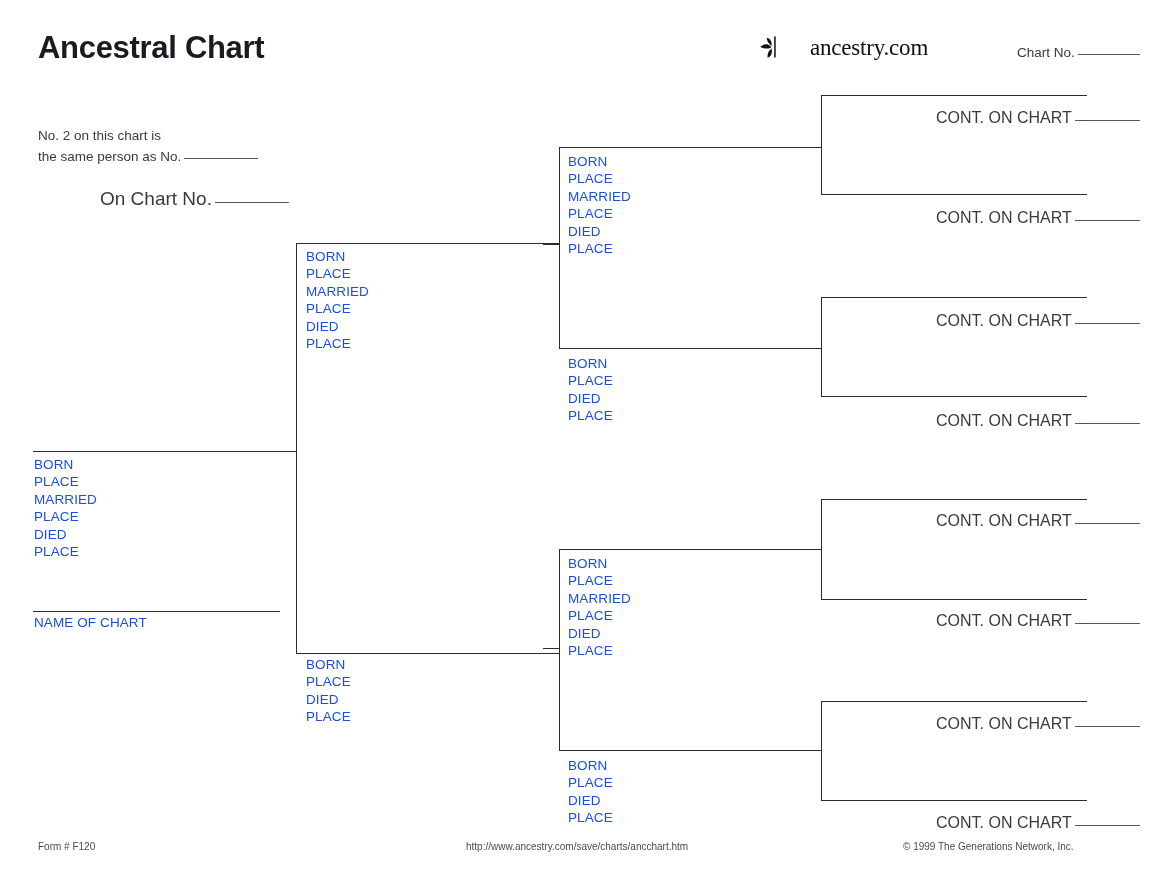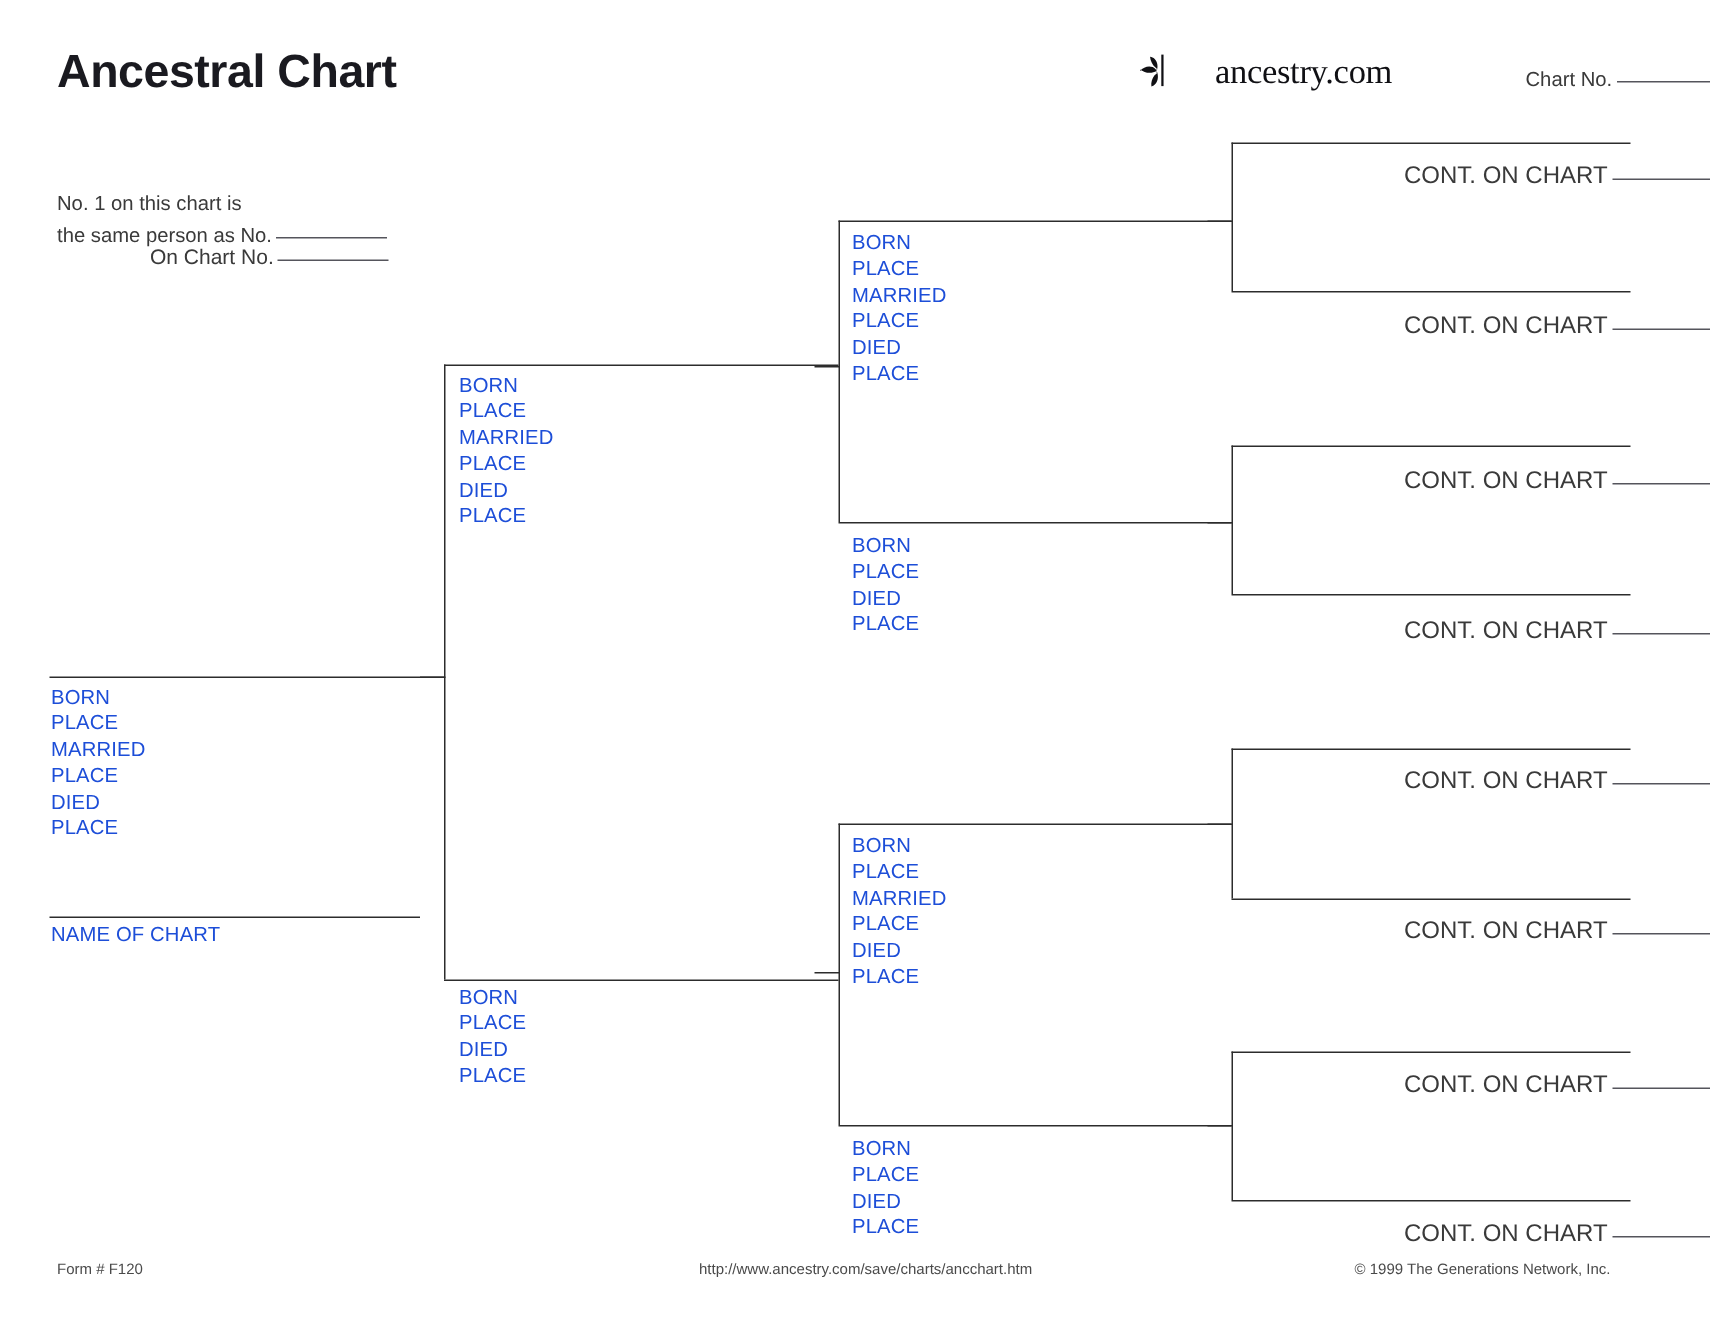--- a/index.html
+++ b/index.html
@@ -67,22 +67,22 @@
     position: absolute;
     left: 38px;
     top: 126px;
     font-size: 13.5px;
     line-height: 1.55;
     white-space: nowrap;
   }
   #on-chart-no {
     position: absolute;
     left: 100px;
-    top: 163px;
-    font-size: 14px;
+    top: 188px;
+    font-size: 19px;
     white-space: nowrap;
   }
   .blank-line {
     display: inline-block;
     border-bottom: 1px solid #55555c;
     width: 74px;
     margin-left: 3px;
     vertical-align: 2px;
     height: 0;
   }
@@ -147,21 +147,21 @@
       <rect x="16.2" y="1.4" width="1.5" height="21" fill="#101014"></rect>
     </svg>
     <span id="brand-text">ancestry.com</span>
   </div>
 
   <div id="chart-no">
     <span>Chart No.</span><span class="blank-line"></span>
   </div>
 
   <div id="same-person">
-    <div>No. 1 on this chart is</div>
+    <div>No. 2 on this chart is</div>
     <div><span>the same person as No.</span><span class="blank-line"></span></div>
   </div>
 
   <div id="on-chart-no">
     <span>On Chart No.</span><span class="blank-line"></span>
   </div>
 
   <div class="hline" style="left:33px; top:451px; width:263px;"></div>
   <div class="fields" style="left:34px; top:456px;">
     <div>BORN</div>

